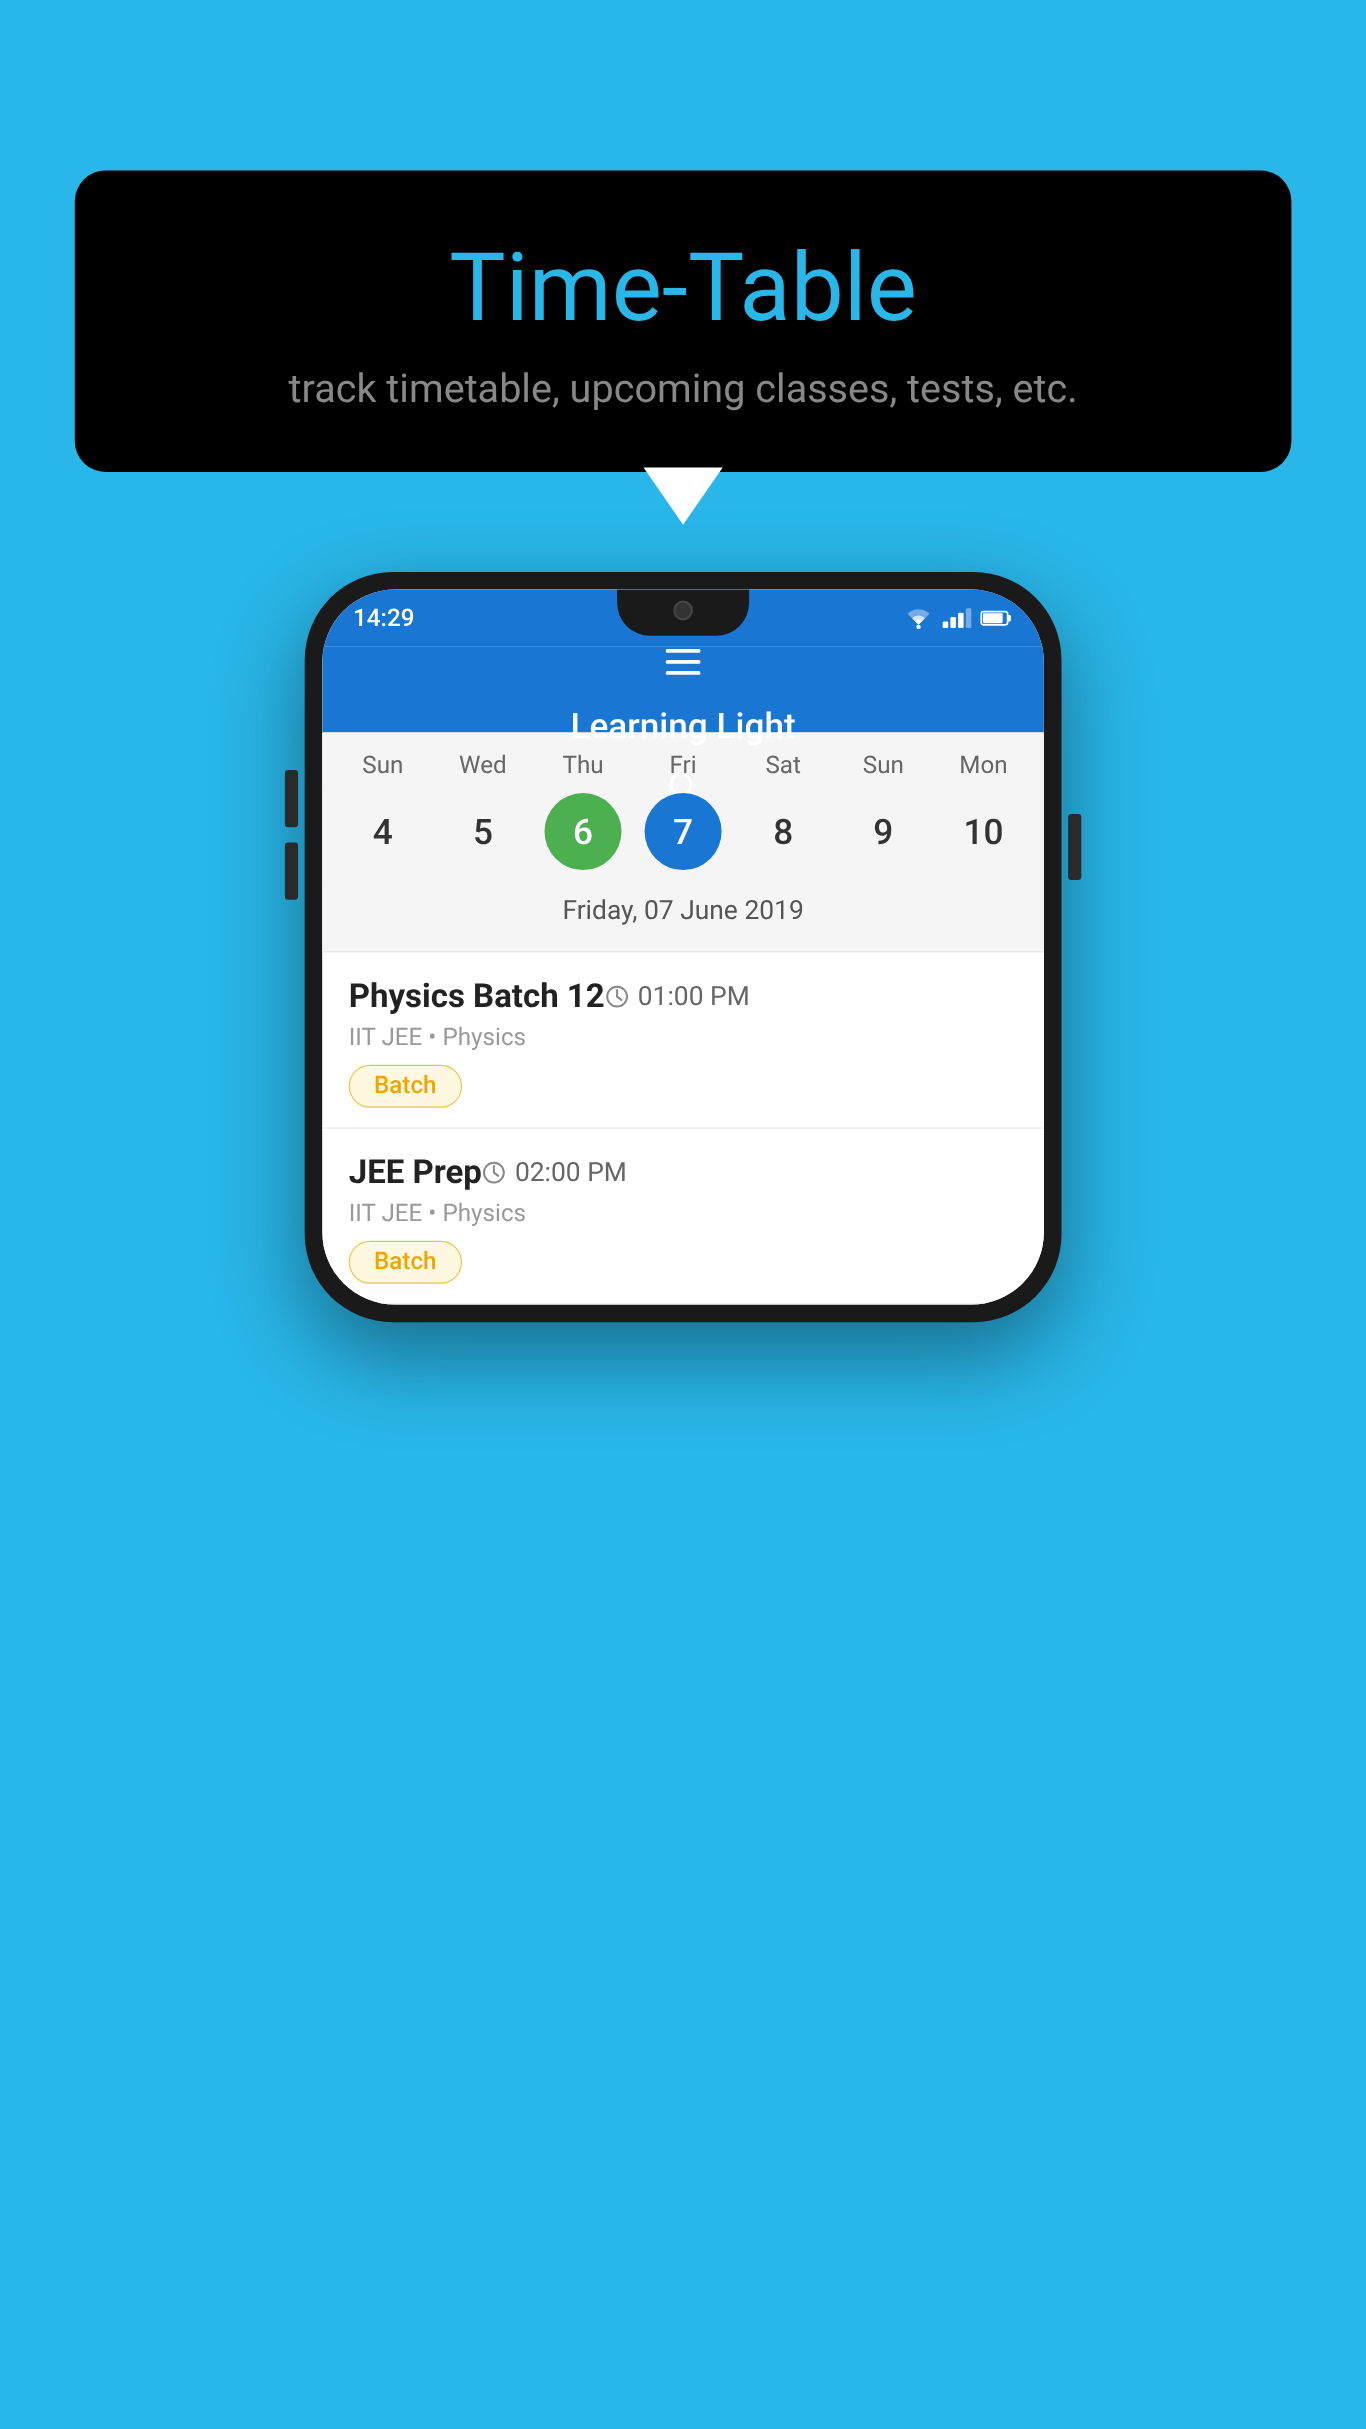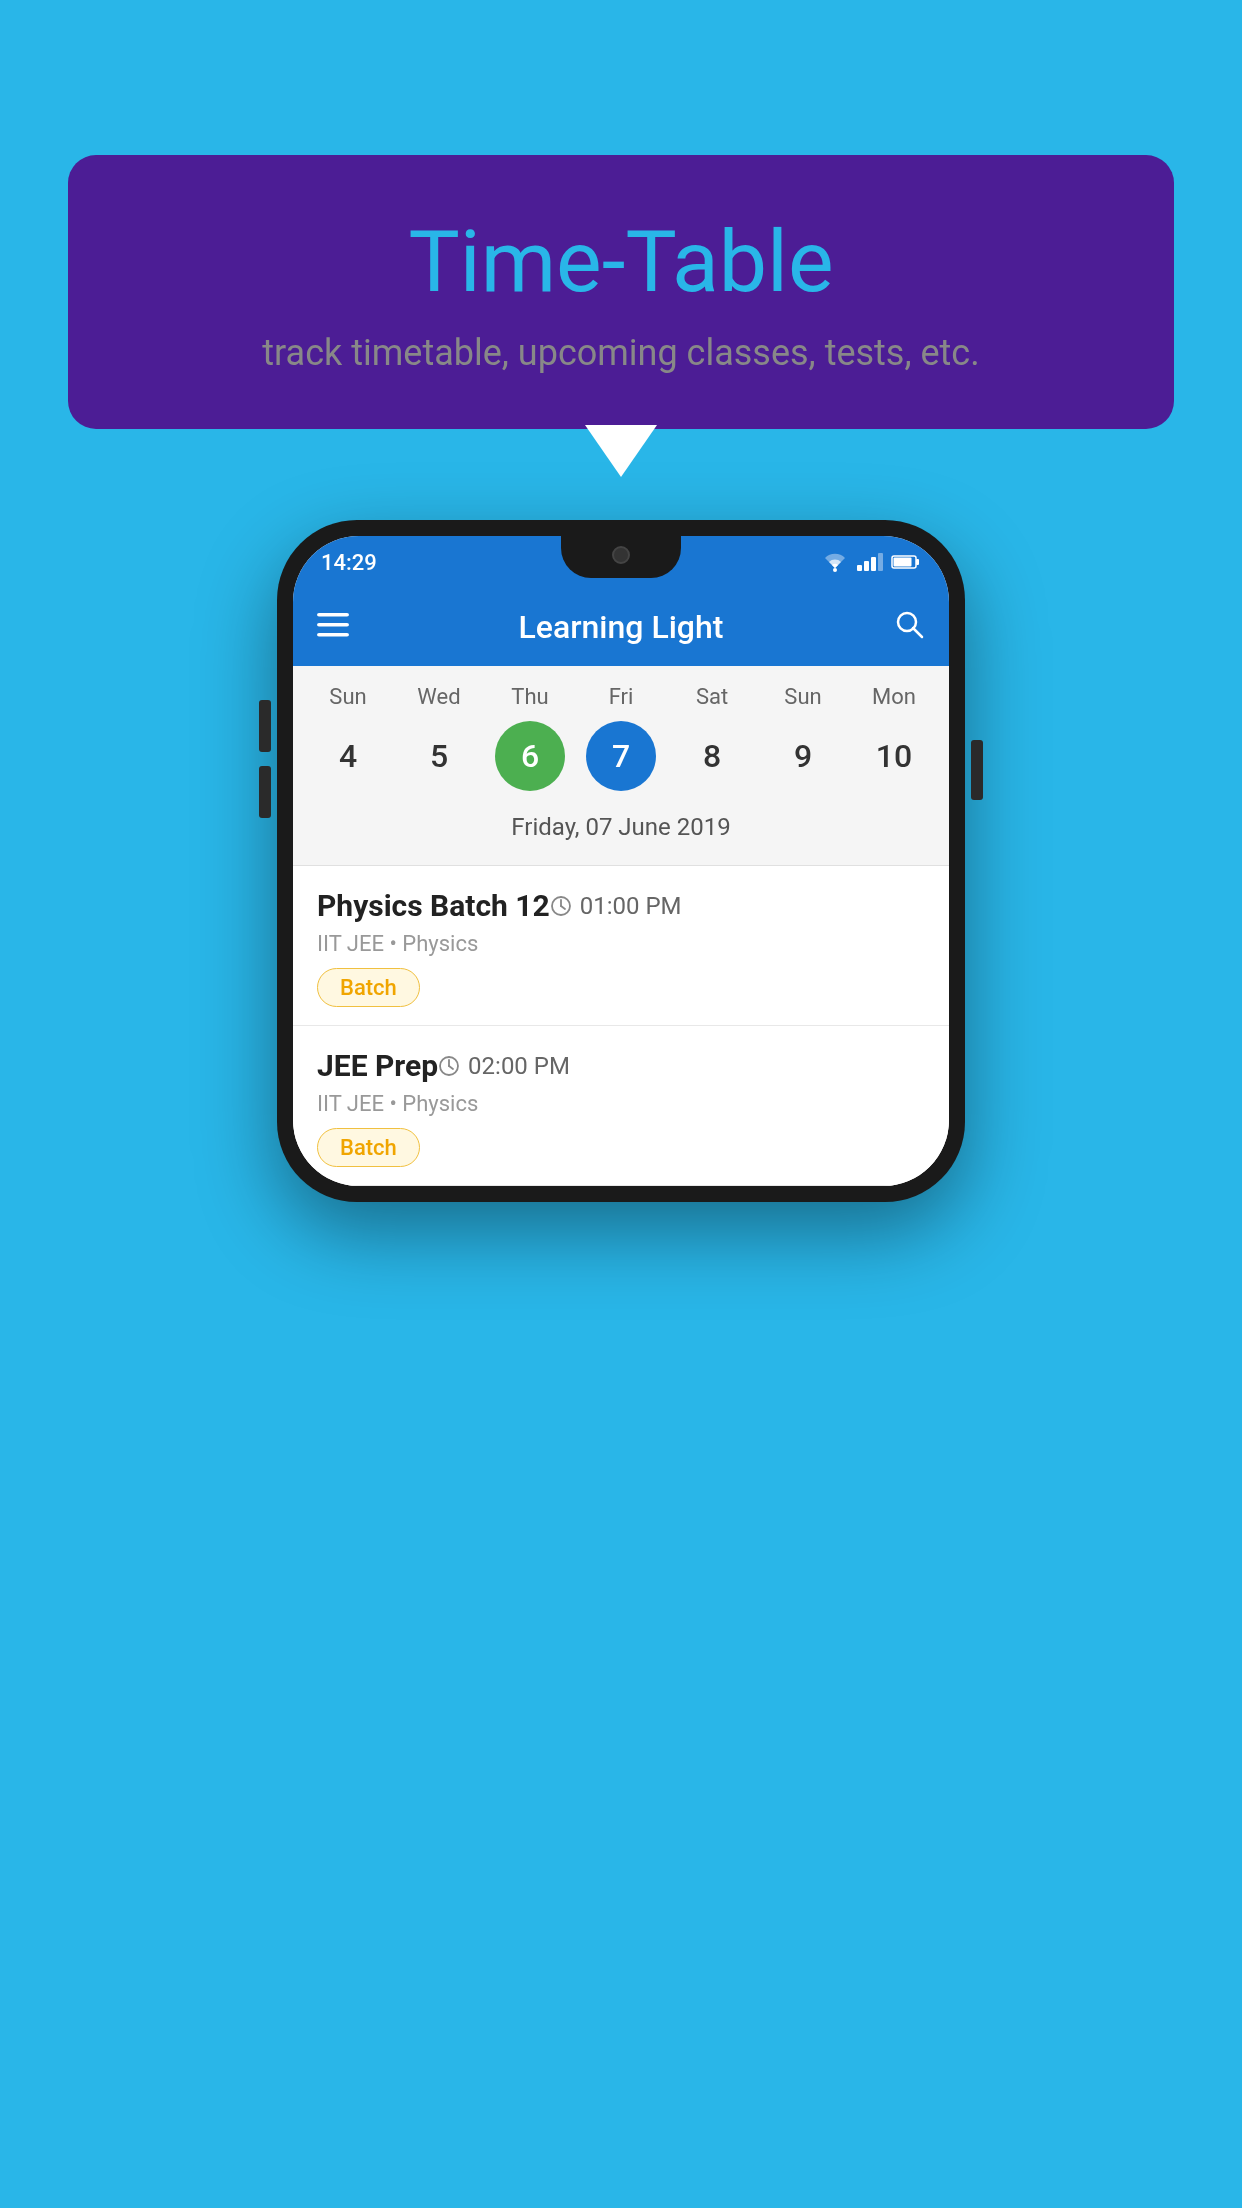--- a/index.html
+++ b/index.html
@@ -16,21 +16,21 @@
 
     
     .speech-bubble-container {
       position: absolute;
       top: 155px;
       left: 68px;
       right: 68px;
     }
 
     .speech-bubble {
-      background: #4c1d95;
+      background: #000000;
       border-radius: 28px;
       padding: 60px 40px 55px;
       text-align: center;
       position: relative;
     }
 
     .speech-bubble::after {
       content: '';
       position: absolute;
       bottom: -48px;
@@ -141,20 +141,21 @@
     }
 
     
     .app-bar {
       background: #1976d2;
       height: 78px;
       display: flex;
       align-items: center;
       padding: 0 24px;
       gap: 20px;
+      flex-direction: column;
     }
 
     .menu-icon {
       color: #fff;
       font-size: 28px;
       cursor: pointer;
     }
 
     .app-title {
       flex: 1;

